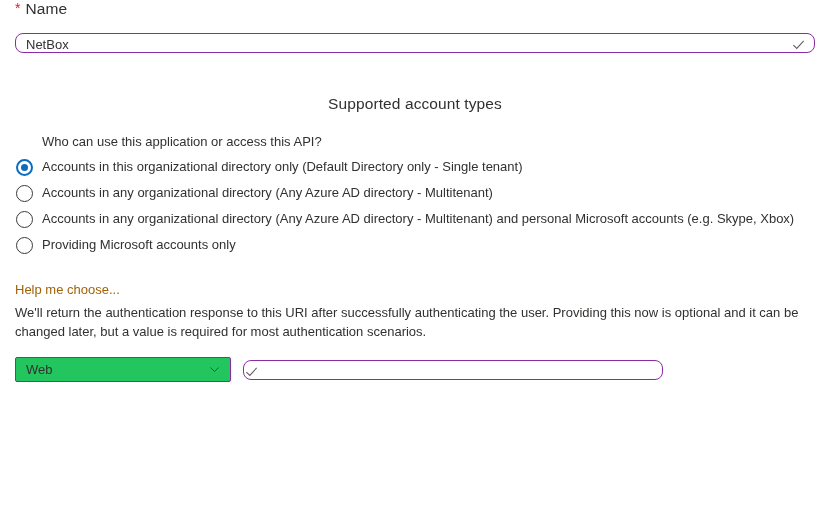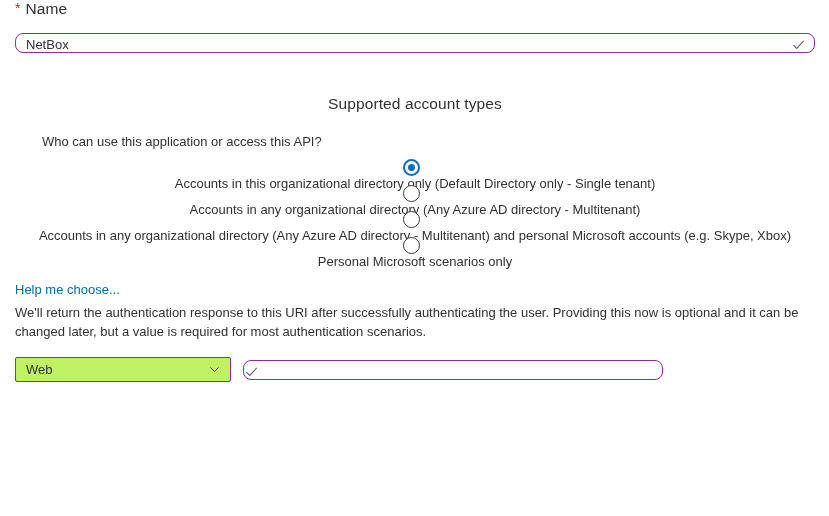--- a/index.html
+++ b/index.html
@@ -52,24 +52,23 @@
   .field-icon { flex: 0 0 auto; display: flex; align-items: center; }
   .field-icon svg { display: block; }
 
   #name-field { margin-top: 15px; width: 800px; }
 
   
   #account-section-title { margin-top: 42px; text-align: center; }
   #account-question { margin-top: 19px; font-size: 13px; margin-left: 27px; }
   .radio-group { margin-top: 8px; }
   .radio-row {
-    display: flex; align-items: center;
+    display: flex; 
     height: 26px;
     cursor: pointer;
-    flex-direction: column;
   }
   .radio-outer {
     width: 17px; height: 17px;
     border: 1px solid #3b3a39;
     border-radius: 50%;
     background: #fff;
     margin: 0 9px 0 1px;
     flex: 0 0 auto;
     display: flex; align-items: center; justify-content: center;
   }
@@ -79,39 +78,39 @@
   .radio-dot { width: 0; height: 0; border-radius: 50%; }
   .radio-row.selected .radio-dot {
     width: 7px; height: 7px; background: #0f6cbd;
   }
   .radio-label { font-size: 13px; color: #323130; }
 
   .help-link {
     display: inline-block;
     margin-top: 19px;
     font-size: 13px;
-    color: #0369a1;
+    color: #a16207;
     text-decoration: none;
     cursor: pointer;
   }
 
   
   #redirect-title { margin-top: 47px; }
   #redirect-desc { margin-top: 5px; width: 806px; }
   .controls-row { margin-top: 16px; display: flex; align-items: center; }
   .select-box {
     display: flex; align-items: center; justify-content: space-between;
     width: 216px; height: 25px;
     border: 1px solid #8a2da5;
     border-radius: 2px;
     padding: 0 9px 0 10px;
     font-size: 13px;
     color: #323130;
     cursor: pointer;
-    background: #bef264;
+    background: #22c55e;
   }
   #uri-field { margin-left: 12px; width: 420px; }
 </style>
 </head>
 <body>
 
 <div class="page">
 
   
   <div>
@@ -149,21 +148,21 @@
     <div class="radio-row">
       <span class="radio-outer">
           <span class="radio-dot"></span>
         </span>
       <span class="radio-label">Accounts in any organizational directory (Any Azure AD directory - Multitenant) and personal Microsoft accounts (e.g. Skype, Xbox)</span>
     </div>
     <div class="radio-row">
       <span class="radio-outer">
           <span class="radio-dot"></span>
         </span>
-      <span class="radio-label">Personal Microsoft scenarios only</span>
+      <span class="radio-label">Providing Microsoft accounts only</span>
     </div>
   </div>
 
   <a class="help-link">Help me choose...</a>
 
   
 
   <p class="desc-text" id="redirect-desc">We'll return the authentication response to this URI after successfully authenticating the user. Providing this now is optional and it can be changed later, but a value is required for most authentication scenarios.</p>
 
   <div class="controls-row">

